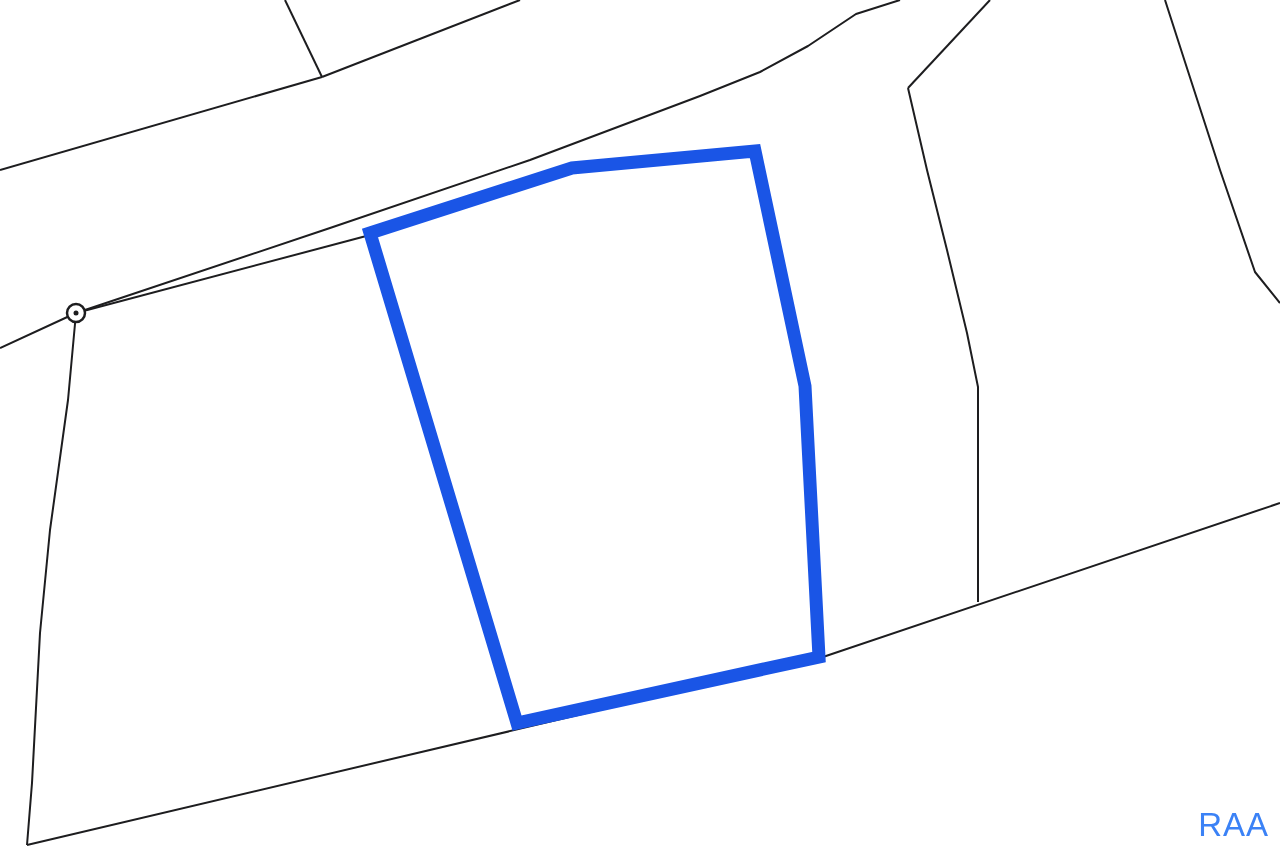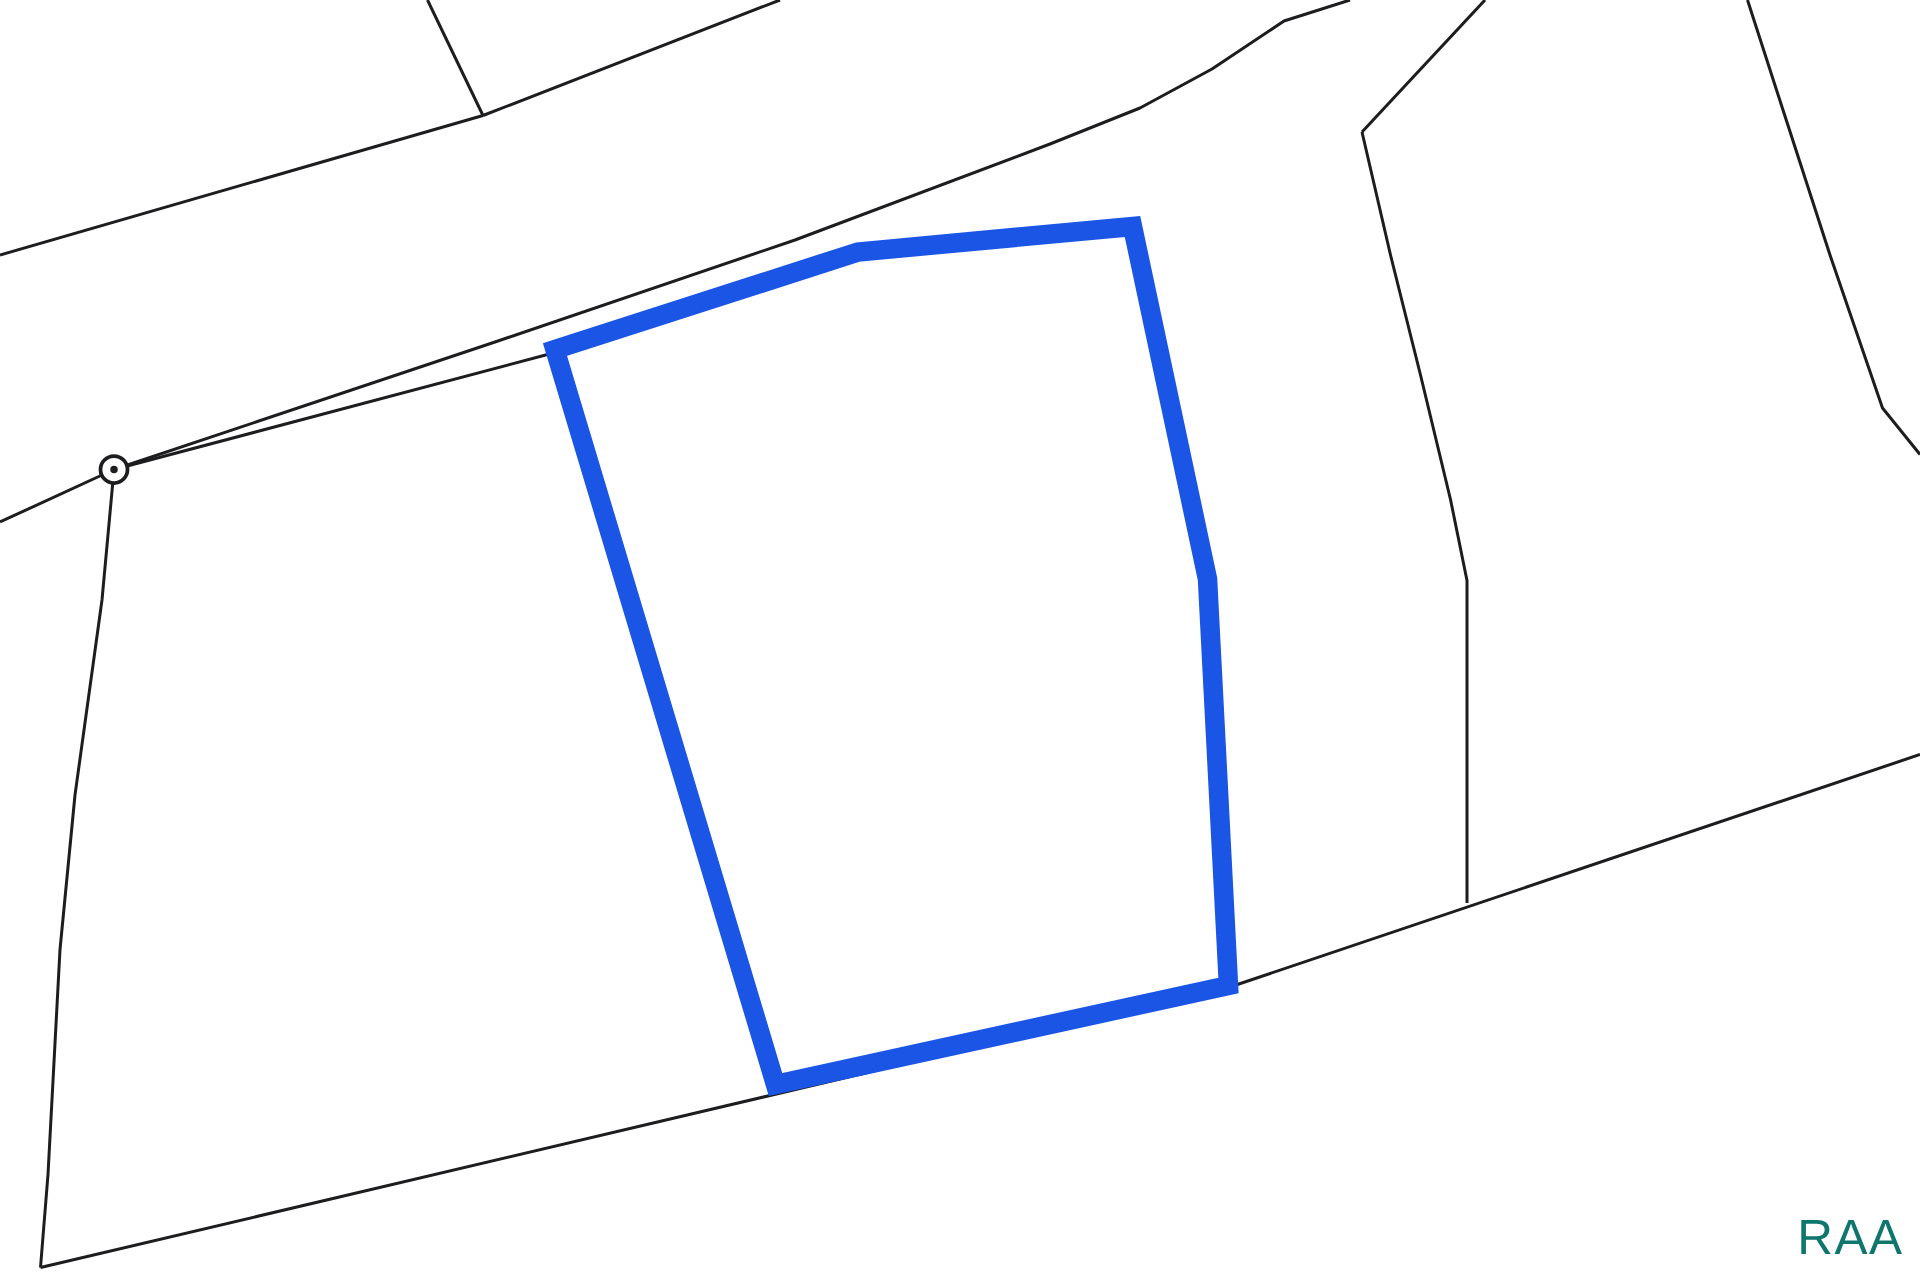--- a/index.html
+++ b/index.html
@@ -46,14 +46,14 @@
       <polyline points="27,845 820,658 1280,503" fill="none" stroke="#1d1d1f" stroke-width="2" stroke-linejoin="round" stroke-linecap="butt"></polyline>
       <polyline points="76,313 68,400 50,530 40,633 32,783 27,845" fill="none" stroke="#1d1d1f" stroke-width="2" stroke-linejoin="round" stroke-linecap="butt"></polyline>
       <polyline points="285,0 322,77" fill="none" stroke="#1d1d1f" stroke-width="2" stroke-linejoin="round" stroke-linecap="butt"></polyline>
       <polyline points="322,77 520,0" fill="none" stroke="#1d1d1f" stroke-width="2" stroke-linejoin="round" stroke-linecap="butt"></polyline>
       <polyline points="322,77 0,170" fill="none" stroke="#1d1d1f" stroke-width="2" stroke-linejoin="round" stroke-linecap="butt"></polyline>
       <polyline points="1165,0 1185,62 1220,170 1255,272 1280,303" fill="none" stroke="#1d1d1f" stroke-width="2" stroke-linejoin="round" stroke-linecap="butt"></polyline>
       <polygon points="370,233 572,168 755,151 805,386 819,657 517,723" fill="none" stroke="#1a55e6" stroke-width="13" stroke-linejoin="miter"></polygon>
       <circle cx="76" cy="313" r="9" fill="#ffffff" stroke="#1d1d1f" stroke-width="2.5"></circle>
       <circle cx="76" cy="313" r="2.5" fill="#1d1d1f"></circle>
     </svg>
-  <div class="watermark" style="color: #0f766e;">RAA</div>
+  <div class="watermark" style="color: #3b82f6;">RAA</div>
 </div>
 
 </body></html>

